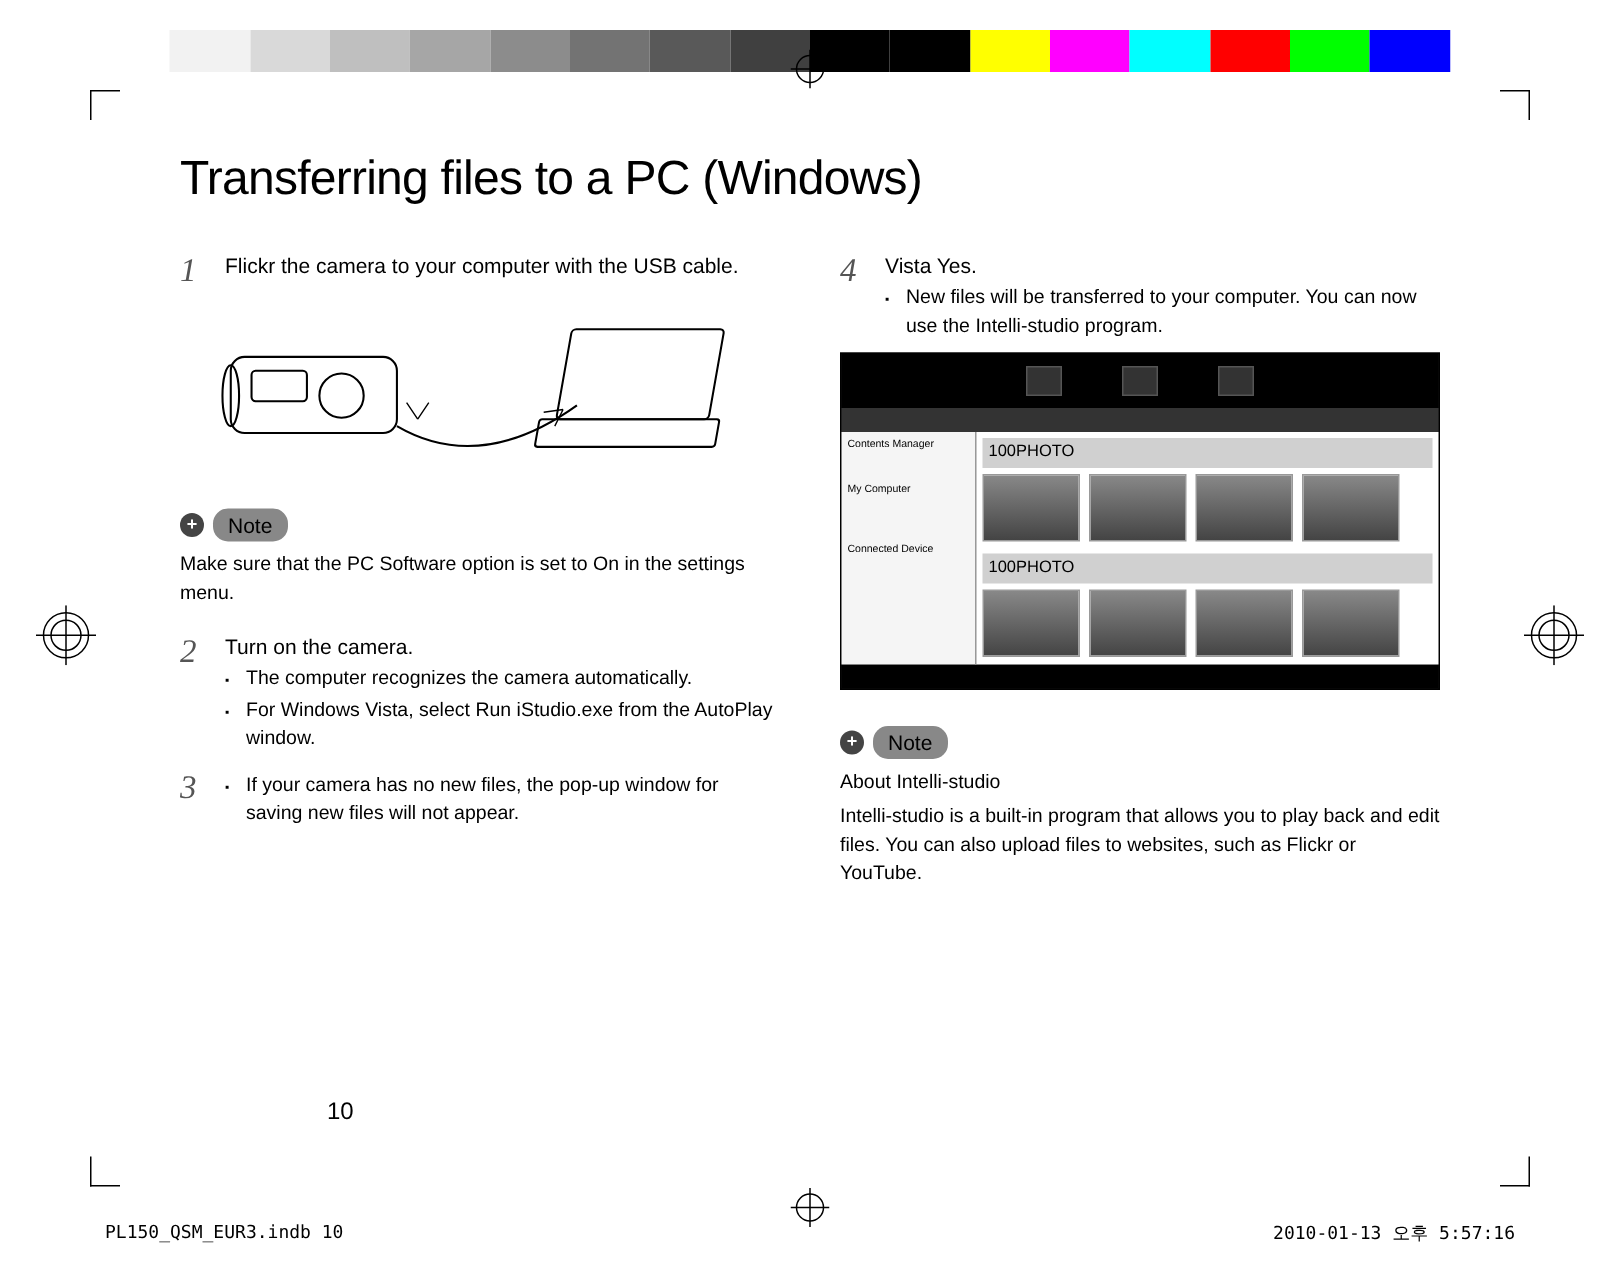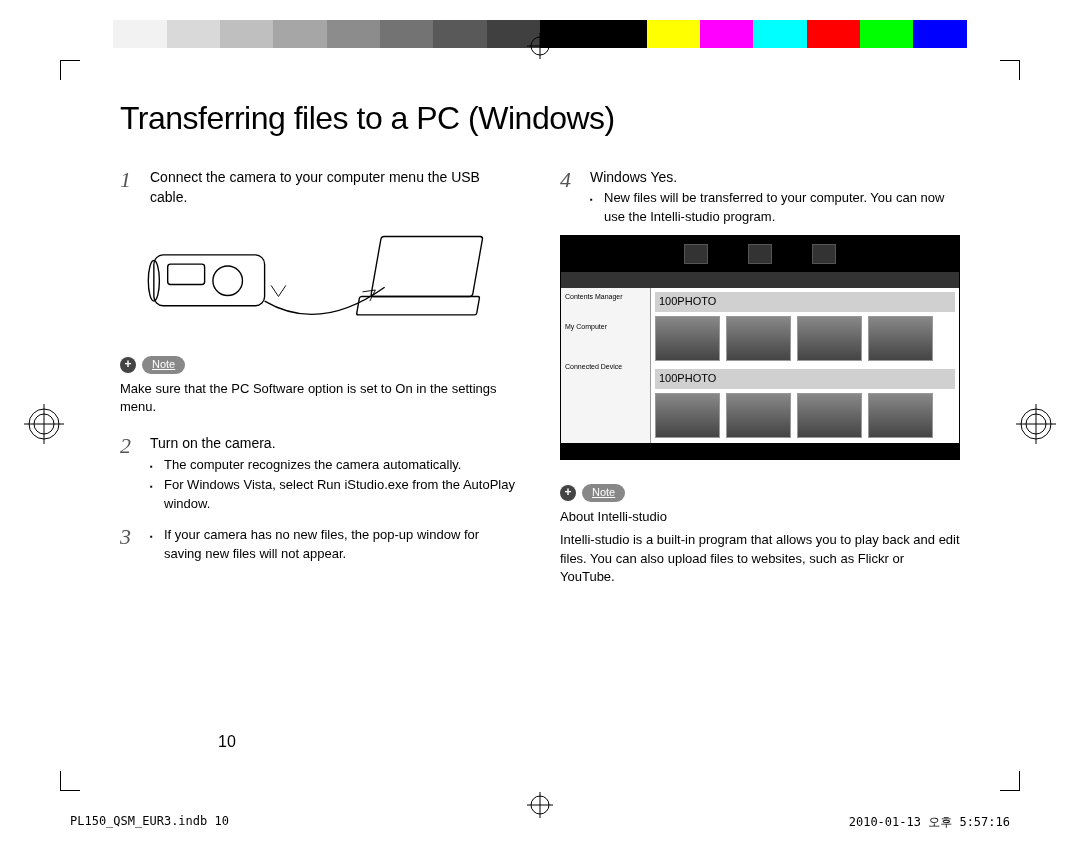--- a/index.html
+++ b/index.html
@@ -79,22 +79,22 @@
     gap: 6px;
     margin: 14px 0 6px 0;
   }
   .note-icon {
     width: 16px; height: 16px; border-radius: 50%;
     background: #444; color: #fff;
     display: inline-flex; align-items: center; justify-content: center;
     font-size: 12px; font-weight: bold;
   }
   .note-pill {
-    background: #888; color: #ffffff; border-radius: 10px;
-    padding: 1px 10px; font-size: 11px; text-decoration: underline;
+    background: #888; color: #000000; border-radius: 10px;
+    padding: 1px 10px; font-size: 14px;
   }
   .note-text { font-size: 13px; }
   .illustration {
     margin: 10px 0 4px 0;
     width: 100%;
     height: 120px;
   }
   .illustration svg { width: 100%; height: 100%; }
   .screenshot {
     margin: 6px 0 10px 0;
@@ -198,21 +198,21 @@
 
 <div class="page">
   <h1 class="title">Transferring files to a PC (Windows)</h1>
 
   <div class="columns">
 
     <div class="col">
 
       <div class="step">
         <div class="step-num">1</div>
-        <div class="step-body">Connect the camera to your computer menu the USB cable.</div>
+        <div class="step-body">Flickr the camera to your computer with the USB cable.</div>
       </div>
 
       <div class="illustration">
         <svg viewBox="0 0 400 130">
           <g fill="none" stroke="#000" stroke-width="1.5">
             <rect x="20" y="40" width="120" height="55" rx="10"></rect>
             <ellipse cx="20" cy="68" rx="6" ry="22"></ellipse>
             <circle cx="100" cy="68" r="16"></circle>
             <rect x="35" y="50" width="40" height="22" rx="3"></rect>
             <path d="M140 90 Q 200 125 270 75"></path>
@@ -251,21 +251,21 @@
       </div>
 
     </div>
 
     <div class="col">
 
       <div class="step">
         <div class="step-num">4</div>
         <div class="step-body">
           <div>
-            <span>Windows </span><span class="bold">Yes</span><span>.</span>
+            <span>Vista </span><span class="bold">Yes</span><span>.</span>
           </div>
           <div class="sub-bullet">New files will be transferred to your computer. You can now use the Intelli-studio program.</div>
         </div>
       </div>
 
       <div class="screenshot">
         <div class="ss-top">
           <div class="ss-icon"></div>
           <div class="ss-icon"></div>
           <div class="ss-icon"></div>

